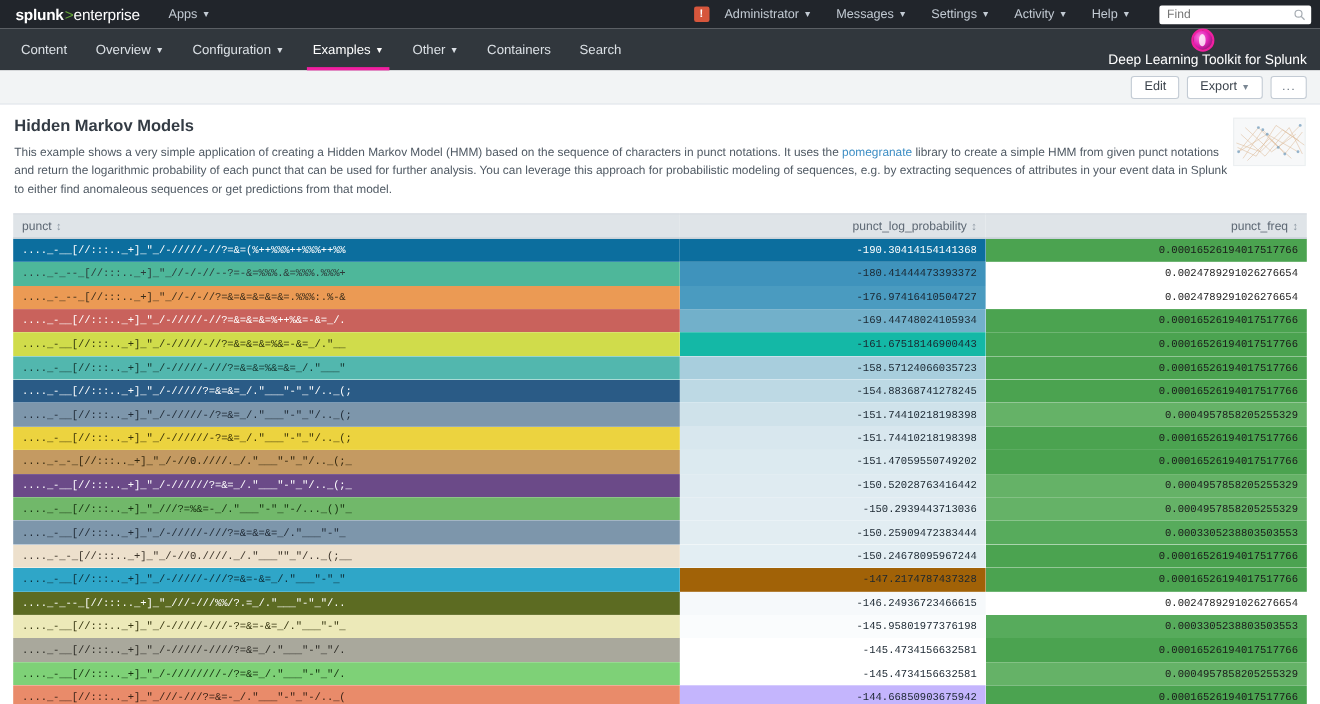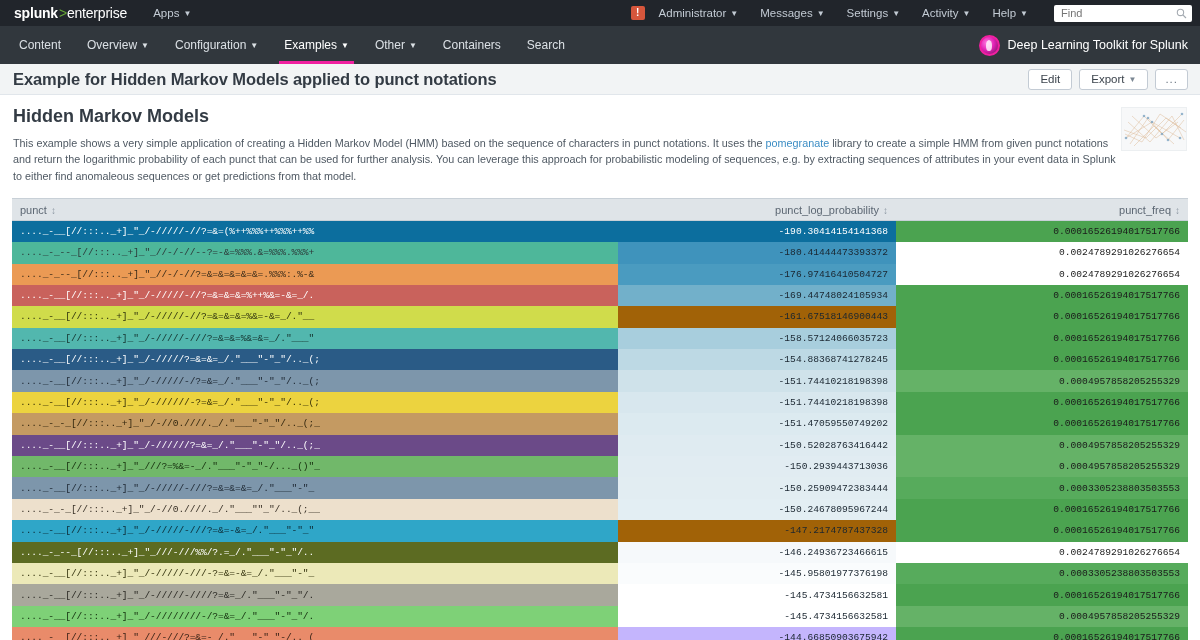--- a/index.html
+++ b/index.html
@@ -52,21 +52,21 @@
     display: flex; align-items: center; padding: 0 13px;
     cursor: pointer; position: relative; white-space: nowrap;
   }
   .navitem.active { color: #ffffff; font-weight: normal; }
   .navitem.active::after {
     content: ""; position: absolute; left: 8px; right: 8px; bottom: 0;
     height: 3px; background: #f020a0;
   }
   .apptitle {
     display: flex; align-items: center; padding: 0 12px 0 8px;
-    color: #ffffff; font-size: 12.5px;
+    color: #ffffff; font-size: 12.5px; flex-direction: column;
   }
   .applogo {
     width: 21px; height: 21px; border-radius: 50%;
     background: radial-gradient(circle at 35% 35%, #ff7ae0 0%, #e324b6 45%, #6d0f5c 100%);
     border: 2px solid #f020a0; margin-right: 8px; position: relative;
   }
   .applogo::after {
     content: ""; position: absolute; left: 5px; top: 3px;
     width: 6px; height: 11px; border-radius: 50% 50% 45% 45%;
     background: rgba(255,255,255,.78);
@@ -82,21 +82,21 @@
     border: 1px solid #c3cbd4; background: #fff; color: #3c444d;
     font-size: 11.5px; border-radius: 3px; height: 21px;
     padding: 0 11px; display: flex; align-items: center; cursor: pointer;
     margin-left: 7px; font-family: "Liberation Sans", sans-serif;
   }
   .btn .caret { color: #7b8793; }
   .btn.dots { padding: 0 9px; color: #6b7682; letter-spacing: 1px; }
 
   
   .descwrap { padding: 11px 13px 10px 13px; position: relative; }
-  .desc-h { font-size: 18px; font-weight: bold; color: #333b44; margin-bottom: 8px; }
+  .desc-h { font-size: 15px; font-weight: bold; color: #333b44; margin-bottom: 8px; }
   .desc-p { font-size: 10.8px; line-height: 1.52; color: #4f5963; max-width: 1110px; }
   .desc-p a { color: #3c8dc4; text-decoration: none; }
   .thumb {
     position: absolute; right: 13px; top: 12px;
     width: 66px; height: 44px; background: #f7f8f9;
     border: 1px solid #eceff1; overflow: hidden;
   }
 
   
   table.results { width: 1176px; margin: 4px 12px 0 12px; border-collapse: collapse; table-layout: fixed; }
@@ -187,21 +187,20 @@
     <span>Search</span>
   </div>
   <div class="spacer"></div>
   <div class="apptitle">
     <span class="applogo"></span>
     <span>Deep Learning Toolkit for Splunk</span>
   </div>
 </div>
 
 <div class="titlerow">
-  <div class="pagetitle">Example for Hidden Markov Models applied to punct notations</div>
   <div class="spacer"></div>
   <div class="btn">Edit</div>
   <div class="btn">
     <span>Export</span>
       <span class="caret">▼</span>
   </div>
   <div class="btn dots">...</div>
 </div>
 
 <div class="descwrap">
@@ -265,21 +264,21 @@
         <td class="v-prob" style="background: rgb(74, 155, 192); color: rgb(26, 38, 48);">-176.97416410504727</td>
         <td class="v-freq" style="background: rgb(255, 255, 255); color: rgb(26, 26, 26);">0.0024789291026276654</td>
       </tr>
       <tr>
         <td class="v-punct" style="background: rgb(201, 98, 92); color: rgb(255, 255, 255);">...._-__[//:::.._+]_"_/-/////-//?=&amp;=&amp;=&amp;=%++%&amp;=-&amp;=_/.</td>
         <td class="v-prob" style="background: rgb(114, 176, 202); color: rgb(26, 38, 48);">-169.44748024105934</td>
         <td class="v-freq" style="background: rgb(75, 163, 80); color: rgb(26, 26, 26);">0.00016526194017517766</td>
       </tr>
       <tr>
         <td class="v-punct" style="background: rgb(208, 220, 75); color: rgb(49, 53, 15);">...._-__[//:::.._+]_"_/-/////-//?=&amp;=&amp;=&amp;=%&amp;=-&amp;=_/."__</td>
-        <td class="v-prob" style="background: #a16207; color: rgb(26, 38, 48); margin-top: 29px;">-161.67518146900443</td>
+        <td class="v-prob" style="background: #14b8a6; color: rgb(26, 38, 48); margin-top: 29px;">-161.67518146900443</td>
         <td class="v-freq" style="background: rgb(75, 163, 80); color: rgb(26, 26, 26);">0.00016526194017517766</td>
       </tr>
       <tr>
         <td class="v-punct" style="background: rgb(82, 183, 174); color: rgb(21, 52, 47);">...._-__[//:::.._+]_"_/-/////-///?=&amp;=&amp;=%&amp;=&amp;=_/."___"</td>
         <td class="v-prob" style="background: rgb(168, 206, 221); color: rgb(26, 38, 48);">-158.57124066035723</td>
         <td class="v-freq" style="background: rgb(75, 163, 80); color: rgb(26, 26, 26);">0.00016526194017517766</td>
       </tr>
       <tr>
         <td class="v-punct" style="background: rgb(42, 91, 134); color: rgb(255, 255, 255);">...._-__[//:::.._+]_"_/-/////?=&amp;=&amp;=_/."___"-"_"/.._(;</td>
         <td class="v-prob" style="background: rgb(189, 217, 228); color: rgb(26, 38, 48);">-154.88368741278245</td>

